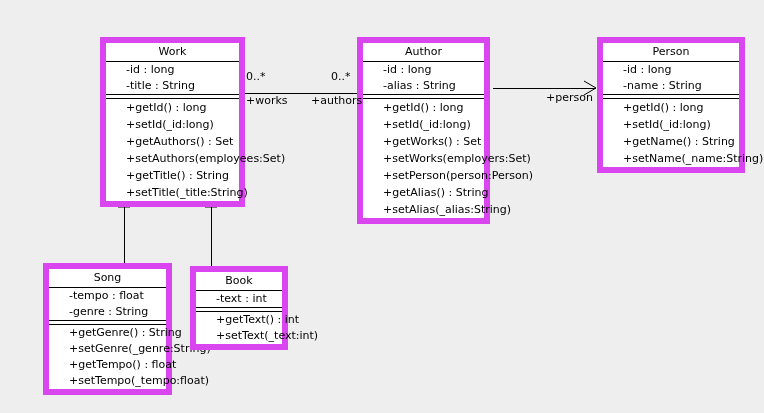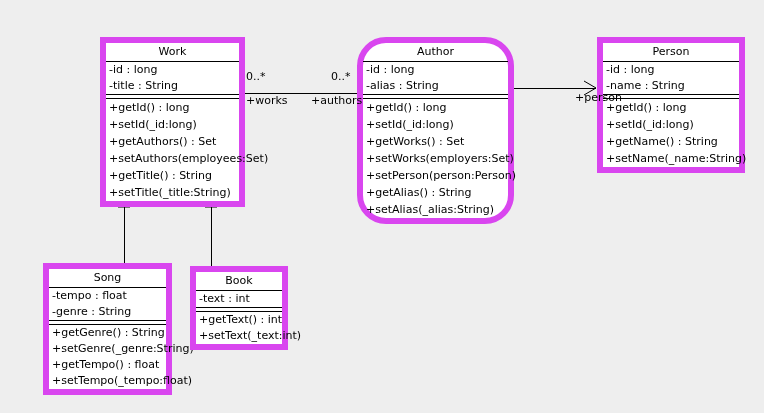--- a/index.html
+++ b/index.html
@@ -14,21 +14,21 @@
     box-sizing:border-box;
   }
   .class-title {
     height:18px; line-height:18px; text-align:center;
     border-bottom:1px solid #000; white-space:nowrap; overflow:hidden;
   }
   .compartment { overflow:visible; }
   .compartment.attrs { border-bottom:1px solid #000; }
   .compartment-gap { height:3px; background:#ffffff; border-bottom:1px solid #000; }
   .member {
-    height:16px; line-height:16px; padding-left:3px;
+    height:16px; line-height:16px; padding-left:20px;
     white-space:nowrap; letter-spacing:0px;
   }
   .m17 .member { height:17px; line-height:17px; }
   .edge-label { position:absolute; white-space:nowrap; line-height:12px; }
 </style>
 </head>
 <body>
 
 <div class="stage">
 
@@ -64,21 +64,21 @@
     <div class="compartment methods m17">
       <div class="member">+getId() : long</div>
       <div class="member">+setId(_id:long)</div>
       <div class="member">+getAuthors() : Set</div>
       <div class="member">+setAuthors(employees:Set)</div>
       <div class="member">+getTitle() : String</div>
       <div class="member">+setTitle(_title:String)</div>
     </div>
   </div>
 
-  <div class="class-box" style="left:357px; top:37px; width:157px;border-radius:29px;">
+  <div class="class-box" style="left:357px; top:37px; width:133px;">
     <div class="class-title">Author</div>
     <div class="compartment attrs">
       <div class="member">-id : long</div>
       <div class="member">-alias : String</div>
     </div>
     <div class="compartment-gap"></div>
     <div class="compartment methods m17">
       <div class="member">+getId() : long</div>
       <div class="member">+setId(_id:long)</div>
       <div class="member">+getWorks() : Set</div>
@@ -128,15 +128,15 @@
     <div class="compartment methods">
       <div class="member">+getText() : int</div>
       <div class="member">+setText(_text:int)</div>
     </div>
   </div>
 
   <span class="edge-label" style="left:246px; top:71px;">0..*</span>
   <span class="edge-label" style="left:246px; top:95px;">+works</span>
   <span class="edge-label" style="left:331px; top:71px;">0..*</span>
   <span class="edge-label" style="left:311px; top:95px;">+authors</span>
-  <span class="edge-label" style="left:546px; top:92px;margin-left:29px;">+person</span>
+  <span class="edge-label" style="left:546px; top:92px;">+person</span>
 
 </div>
 
 </body></html>

